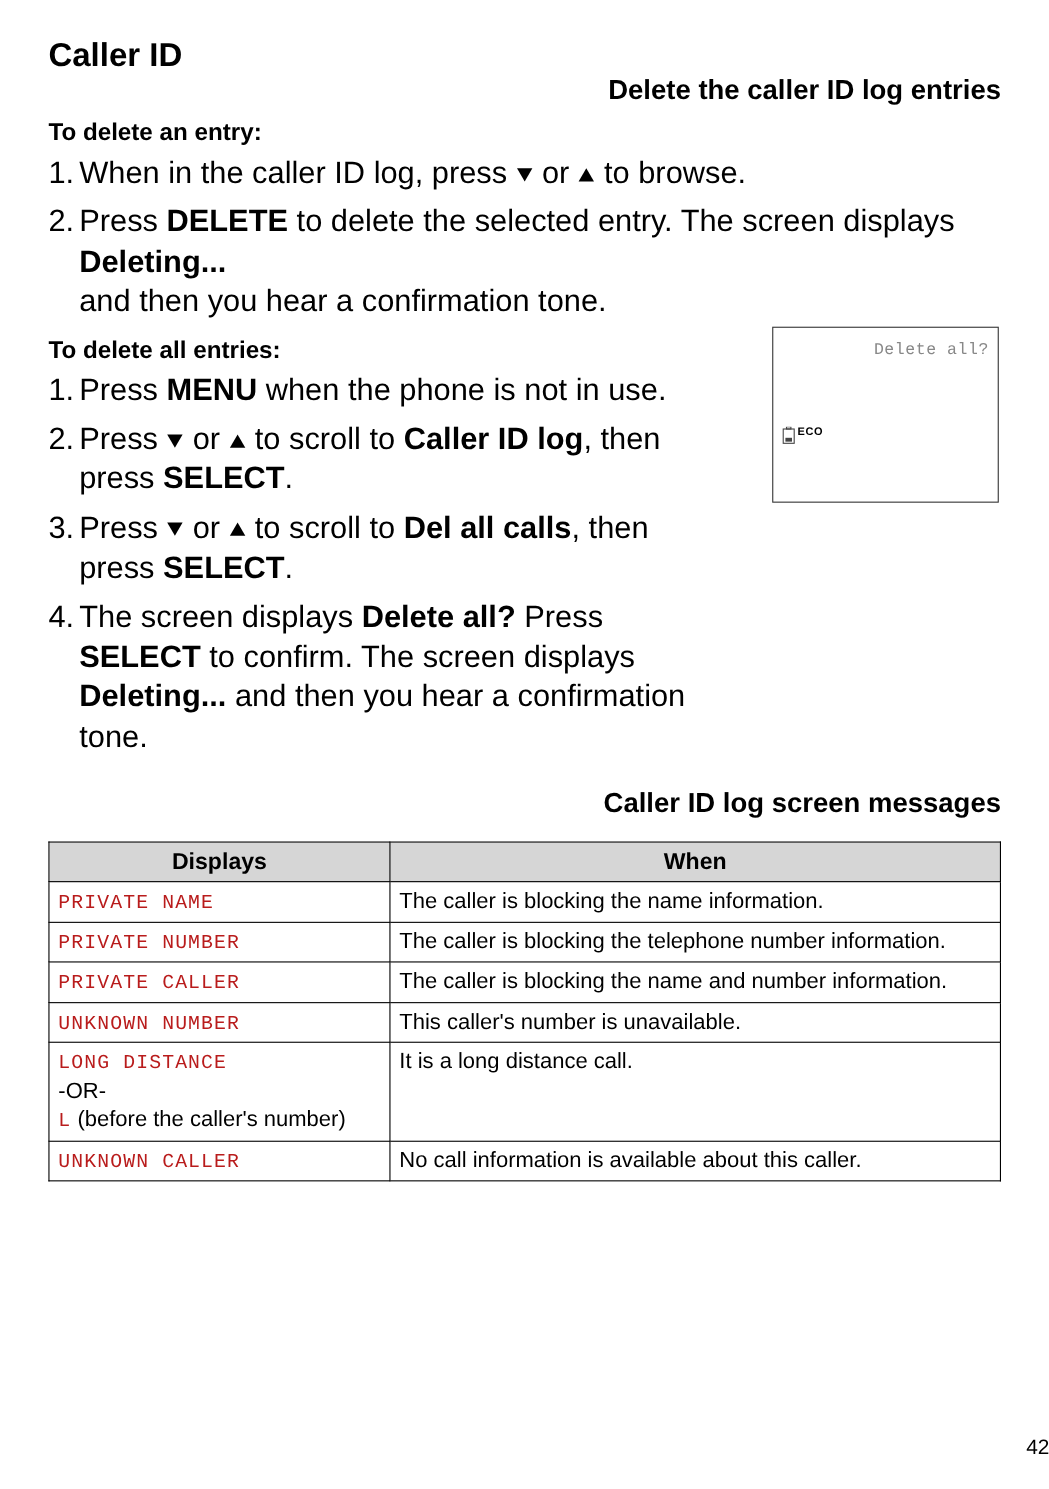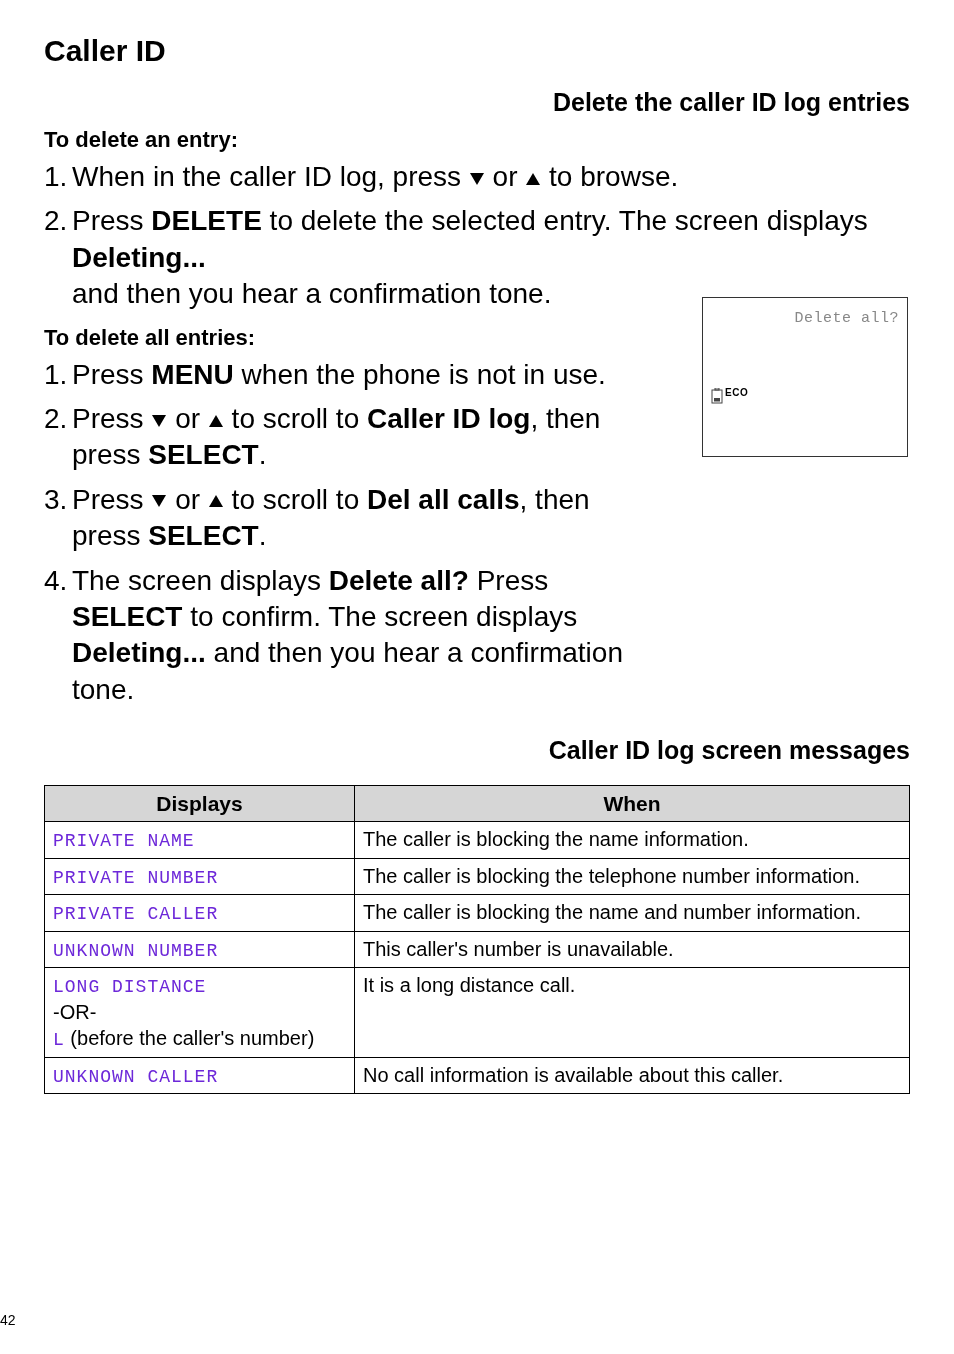--- a/index.html
+++ b/index.html
@@ -5,21 +5,21 @@
   * { box-sizing: border-box; margin: 0; padding: 0; }
   body {
     font-family: Arial, Helvetica, sans-serif;
     background: #fff;
     color: #000;
     width: 954px;
     height: 1354px;
     position: relative;
     padding: 34px 44px 0 44px;
   }
-  h1 { font-size: 30px; font-weight: bold; margin-bottom: 20px; }
+  h1 { font-size: 30px; font-weight: bold; margin-bottom: 0; }
   h2 { font-size: 25px; font-weight: bold; margin-bottom: 10px; text-align: right; }
   h3 { font-size: 22px; font-weight: bold; margin-bottom: 6px; margin-top: 2px; }
   ol.steps {
     list-style: none;
     margin: 0 0 12px 0;
     padding-left: 0;
     counter-reset: step;
   }
   ol.steps > li {
     font-size: 28px;
@@ -101,32 +101,32 @@
     background: #d6d6d6;
     font-weight: bold;
     text-align: center;
     font-size: 21px;
   }
   table.messages td.display-col {
     width: 310px;
   }
   .lcd-font {
     font-family: "Courier New", monospace;
-    color: #6d28d9;
+    color: #b91c1c;
     letter-spacing: 1px;
     font-size: 18px;
     font-weight: 500;
   }
 
   .page-num {
     position: absolute;
     bottom: 26px;
     left: 0; right: 0;
-    text-align: left;
-    font-size: 14px;
+    text-align: right;
+    font-size: 19px;
   }
 </style>
 </head>
 <body>
 
 <h1>Caller ID</h1>
 
 <h2>Delete the caller ID log entries</h2>
 
 <h3>To delete an entry:</h3>

